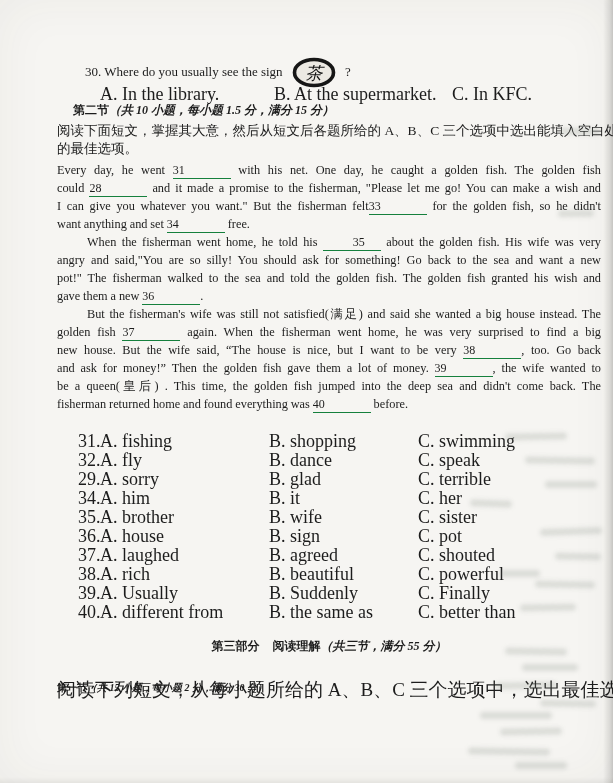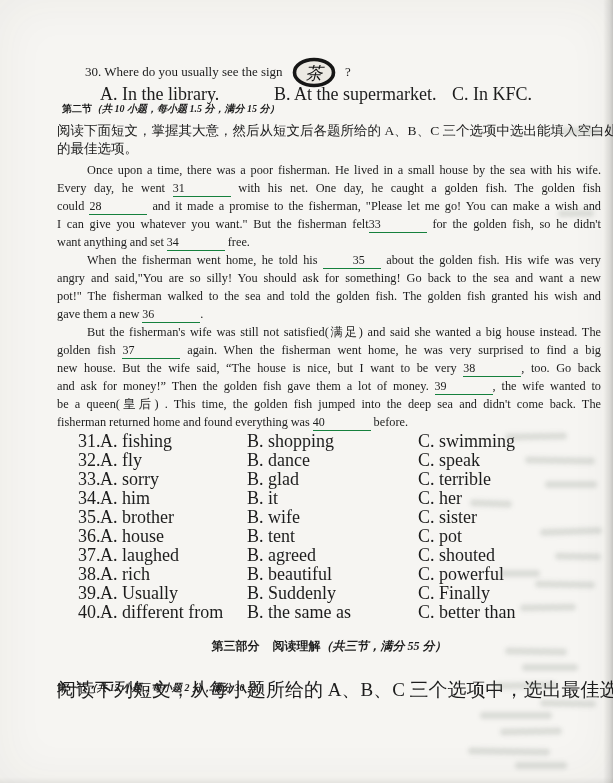--- a/index.html
+++ b/index.html
@@ -16,38 +16,38 @@
   .edge-bottom {
     position:absolute; left:0; bottom:0; width:100%; height:6px;
     background:linear-gradient(to bottom, rgba(0,0,0,0) 0%, rgba(0,0,0,0.05) 100%);
   }
   
   .q30 { position:absolute; left:85px; top:55px; height:34px; line-height:34px; font-size:13px; white-space:nowrap; }
   .sign-svg { vertical-align:middle; margin:0 6px 2px 6px; }
   .q30opts span { position:absolute; top:84px; font-size:18px; white-space:nowrap; }
   .optA { left:100px; } .optB { left:274px; } .optC { left:452px; }
   
-  .sec2head { position:absolute; left:62px; top:102px; font-size:10px; font-weight:bold; white-space:nowrap; }
+  .sec2head { position:absolute; left:73px; top:102px; font-size:12px; font-weight:bold; white-space:nowrap; }
   .kai { font-style:italic; }
   .inst { position:absolute; left:57px; width:548px; font-size:13.5px; white-space:nowrap; }
   .inst.l1 { top:122px; } .inst.l2 { top:140px; }
   
   .passage { position:absolute; left:57px; top:161px; width:544px; font-size:12.3px; word-spacing:-0.2px; }
   .pline { height:18px; line-height:18px; overflow:hidden; text-align:justify; text-align-last:justify; }
   .pline.first { text-indent:30px; }
   .pline.last { text-align-last:left; }
   .blank {
     display:inline-block; min-width:58px; height:15px; line-height:15px;
     border-bottom:1px solid #15803d; text-align:center; font-size:12px;
   }
   
   .optlist { position:absolute; left:57px; top:432px; width:548px; font-size:18px; }
   .optrow { position:relative; height:19px; line-height:19px; }
   .oc { position:absolute; top:0; white-space:nowrap; }
-  .oc-no { left:21px; } .oc-a { left:43px; } .oc-b { left:190px; } .oc-c { left:361px; }
+  .oc-no { left:21px; } .oc-a { left:43px; } .oc-b { left:212px; } .oc-c { left:361px; }
   
   .part3title { position:absolute; left:57px; top:638px; width:544px; text-align:center; font-size:12px; font-weight:bold; white-space:nowrap; }
   .part3title .t2 { margin-left:13px; }
   .sec1head { position:absolute; left:57px; top:658px; font-size:10px; font-weight:bold; white-space:nowrap;margin-top:23px; }
   .inst3 { position:absolute; left:57px; top:677px; width:548px; font-size:19px; white-space:nowrap; }
   
   .smudge {
     position:absolute; height:7px; border-radius:3px;
     background:rgba(125,133,122,0.22); filter:blur(2px);
   }
@@ -71,21 +71,20 @@
     <span class="optC">C. In KFC.</span>
   </div>
 
   <div class="sec2head">
     <span>第二节</span><span class="kai">（共 10 小题，每小题 1.5 分，满分 15 分）</span>
   </div>
   <div class="inst l1">阅读下面短文，掌握其大意，然后从短文后各题所给的 A、B、C 三个选项中选出能填入空白处</div>
   <div class="inst l2">的最佳选项。</div>
 
   <div class="passage">
-      <div class="pline first">Once upon a time, there was a poor fisherman. He lived in a small house by the sea with his wife.</div>
       <div class="pline">Every day, he went <span class="blank">31</span> with his net. One day, he caught a golden fish. The golden fish</div>
       <div class="pline">could <span class="blank">28</span> and it made a promise to the fisherman, "Please let me go! You can make a wish and</div>
       <div class="pline">I can give you whatever you want." But the fisherman felt<span class="blank">33</span> for the golden fish, so he didn't</div>
       <div class="pline last">want anything and set <span class="blank">34</span> free.</div>
       <div class="pline first">When the fisherman went home, he told his <span class="blank">35</span> about the golden fish. His wife was very</div>
       <div class="pline">angry and said,"You are so silly! You should ask for something! Go back to the sea and want a new</div>
       <div class="pline">pot!" The fisherman walked to the sea and told the golden fish. The golden fish granted his wish and</div>
       <div class="pline last">gave them a new <span class="blank">36</span>.</div>
       <div class="pline first">But the fisherman's wife was still not satisfied(满足) and said she wanted a big house instead. The</div>
       <div class="pline">golden fish <span class="blank">37</span> again. When the fisherman went home, he was very surprised to find a big</div>
@@ -102,41 +101,41 @@
         <span class="oc oc-b">B. shopping</span>
         <span class="oc oc-c">C. swimming</span>
       </div>
       <div class="optrow">
         <span class="oc oc-no">32.</span>
         <span class="oc oc-a">A. fly</span>
         <span class="oc oc-b">B. dance</span>
         <span class="oc oc-c">C. speak</span>
       </div>
       <div class="optrow">
-        <span class="oc oc-no">33.</span>
+        <span class="oc oc-no">29.</span>
         <span class="oc oc-a">A. sorry</span>
         <span class="oc oc-b">B. glad</span>
         <span class="oc oc-c">C. terrible</span>
       </div>
       <div class="optrow">
         <span class="oc oc-no">34.</span>
         <span class="oc oc-a">A. him</span>
         <span class="oc oc-b">B. it</span>
         <span class="oc oc-c">C. her</span>
       </div>
       <div class="optrow">
         <span class="oc oc-no">35.</span>
         <span class="oc oc-a">A. brother</span>
         <span class="oc oc-b">B. wife</span>
         <span class="oc oc-c">C. sister</span>
       </div>
       <div class="optrow">
         <span class="oc oc-no">36.</span>
         <span class="oc oc-a">A. house</span>
-        <span class="oc oc-b">B. tent</span>
+        <span class="oc oc-b">B. sign</span>
         <span class="oc oc-c">C. pot</span>
       </div>
       <div class="optrow">
         <span class="oc oc-no">37.</span>
         <span class="oc oc-a">A. laughed</span>
         <span class="oc oc-b">B. agreed</span>
         <span class="oc oc-c">C. shouted</span>
       </div>
       <div class="optrow">
         <span class="oc oc-no">38.</span>

